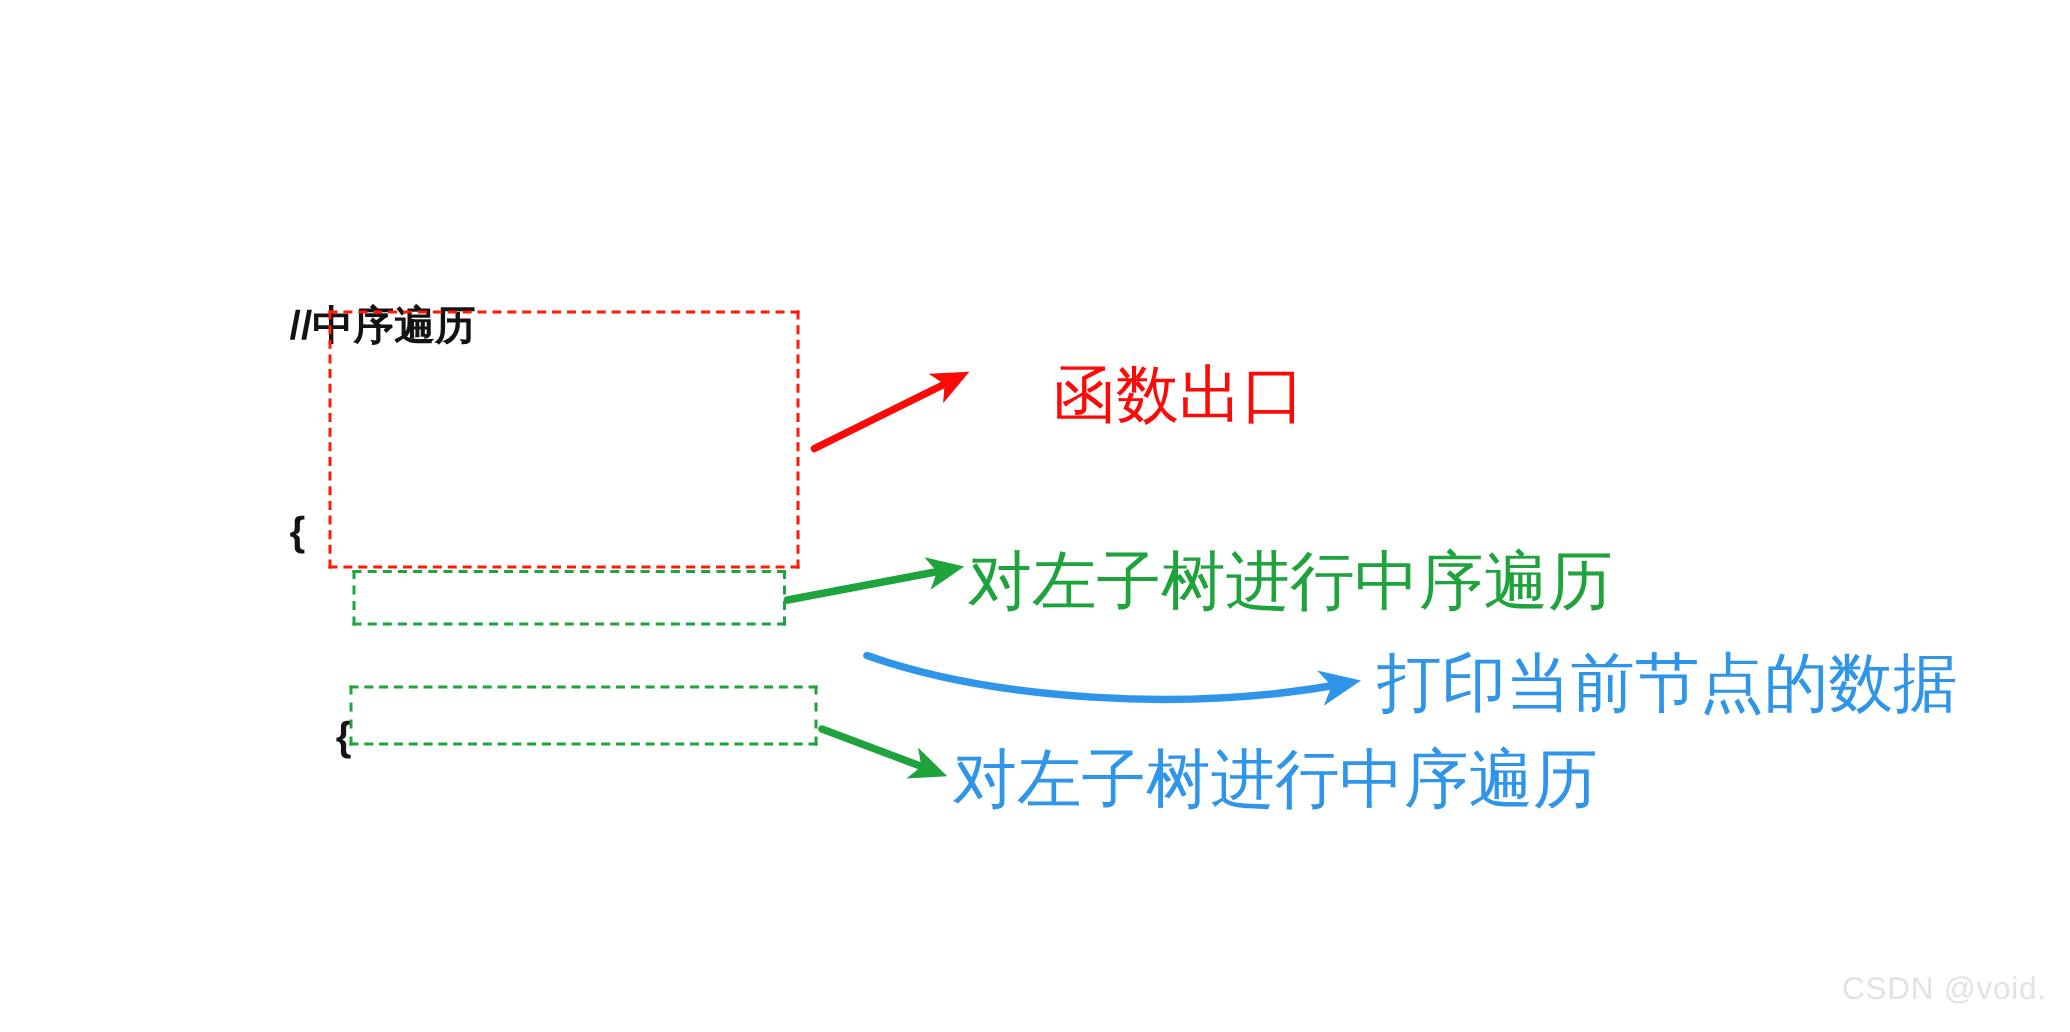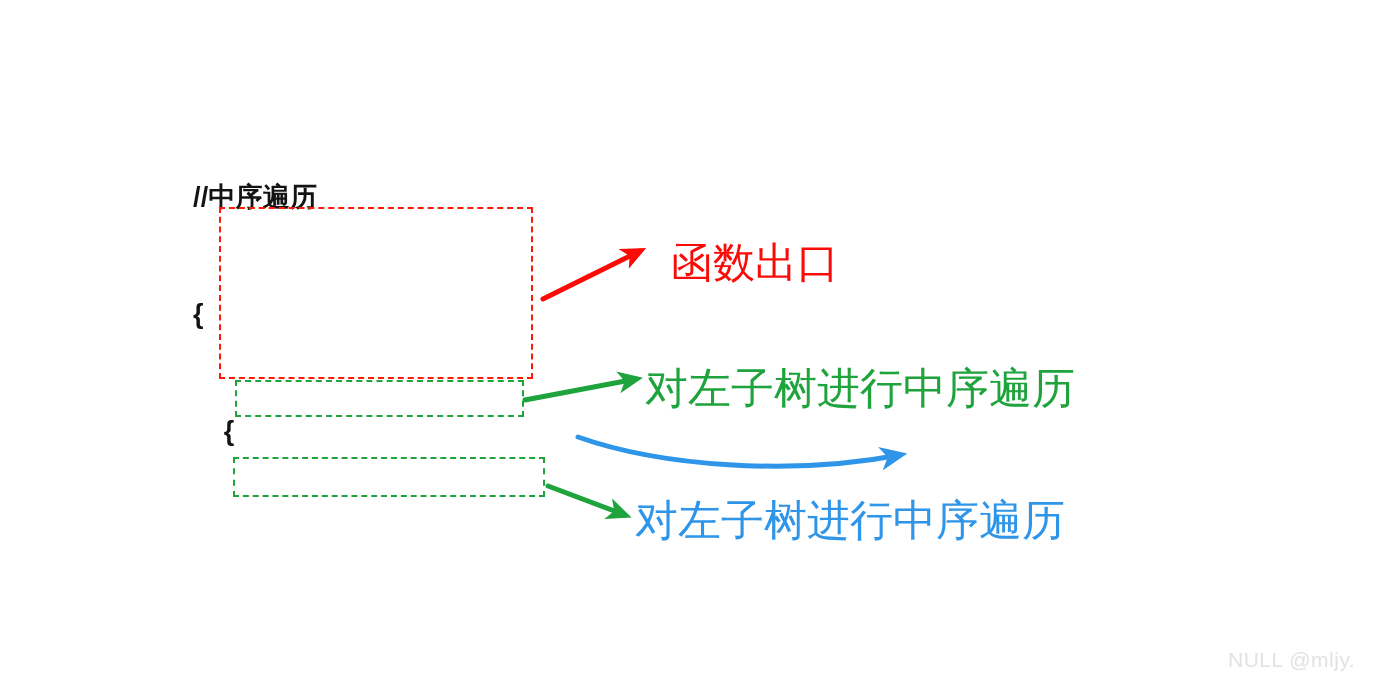--- a/index.html
+++ b/index.html
@@ -25,20 +25,21 @@
     font-weight: bold;
     font-size: 27px;
     line-height: 39px;
     color: #131313;
     letter-spacing: 0.2px;
     white-space: pre;
   }
   .code-line {
     height: 39px;
     white-space: pre;
+    margin-top: 20px;
   }
 
   
   .box {
     position: absolute;
     box-sizing: border-box;
     pointer-events: auto;
   }
   .box-red {
     border: 2px dashed #ff1a05;
@@ -62,21 +63,21 @@
     height: 40px;
   }
 
   
   .annot {
     position: absolute;
     font-family: "Liberation Sans", "DejaVu Sans", sans-serif;
     white-space: nowrap;
   }
   .annot-red {
-    left: 671px;
+    left: 702px;
     top: 241px;
     font-size: 42px;
     line-height: 44px;
     color: #fb0b07;
     font-weight: 400;
   }
   .annot-green {
     left: 645px;
     top: 366px;
     font-size: 43px;
@@ -161,17 +162,18 @@
 
     <line x1="525" y1="400" x2="636" y2="379" stroke="#1fa33c" stroke-width="5" stroke-linecap="round" marker-end="url(#head-green)"></line>
 
     <path d="M578,437 C660,466 790,476 900,455" stroke="#2f95e8" stroke-width="5" fill="none" stroke-linecap="round" marker-end="url(#head-blue)"></path>
 
     <line x1="548" y1="486" x2="625" y2="515" stroke="#1fa33c" stroke-width="5" stroke-linecap="round" marker-end="url(#head-green)"></line>
   </svg>
 
   <div class="annot annot-red">函数出口</div>
   <div class="annot annot-green">对左子树进行中序遍历</div>
+  <div class="annot annot-blue-1">打印当前节点的数据</div>
   <div class="annot annot-blue-2">对左子树进行中序遍历</div>
 
-  <div class="watermark">NULL @mljy.</div>
+  <div class="watermark">CSDN @void.</div>
 
 </div>
 
 </body></html>

